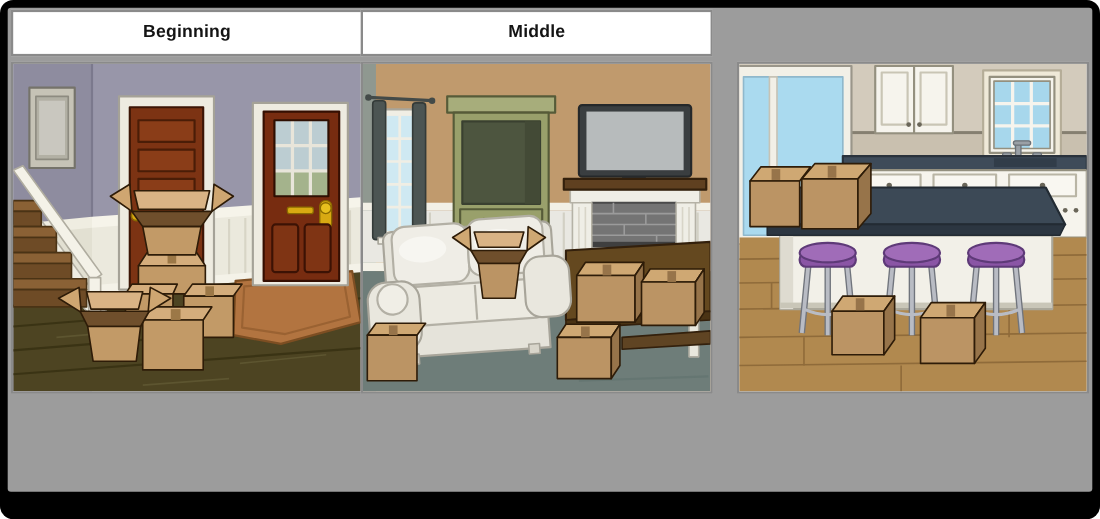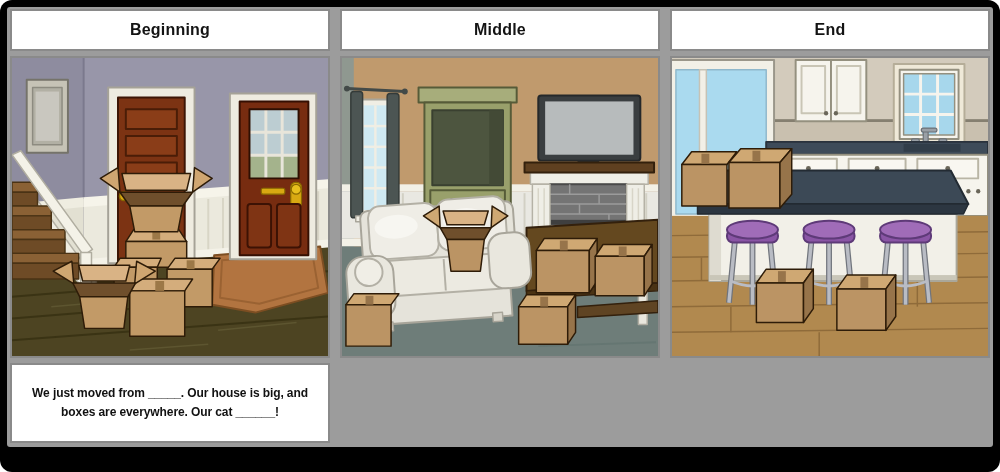--- a/index.html
+++ b/index.html
@@ -1,19 +1,19 @@
 <!DOCTYPE html>
 <html><head>
 <meta charset="utf-8">
 <style>
   html,body{margin:0;padding:0;background:#ffffff;font-family:"Liberation Sans",sans-serif;}
   .board{position:relative;width:1000px;height:472px;background:#000;border-radius:12px;overflow:hidden;}
   .frame{position:absolute;left:7px;top:7px;width:986px;height:440px;background:#9c9c9c;border-radius:3px;}
   .panel{position:absolute;top:0;width:320px;height:440px;padding-left:44px;}
-  .panel.p0{left:3px;} .panel.p1{left:333px;} .panel.p2{left:663px;}
+  .panel.p0{left:3px;} .panel.p1{left:321px;} .panel.p2{left:663px;}
   .cell{position:absolute;left:0;width:320px;background:#fff;border:2px solid #8a8a8a;box-sizing:border-box;}
   .title-cell{top:2px;height:42px;display:flex;align-items:center;justify-content:center;}
   .title-cell span{font-weight:bold;font-size:16px;color:#141414;letter-spacing:0.2px;}
   .image-cell{top:49px;height:302px;padding:0;overflow:hidden;background:#cfcfcf;}
   .image-cell svg{display:block;width:100%;height:100%;}
   .caption-cell{top:356px;height:80px;display:flex;align-items:center;justify-content:center;padding:4px 8px;}
   .caption-cell p{margin:0;font-weight:bold;font-size:12px;line-height:1.55;color:#111;text-align:center;letter-spacing:-0.1px;}
 </style>
 </head>
 <body>
@@ -140,23 +140,20 @@
 
             <g>
               <polygon points="63,229 42,216 61,206" fill="#cfa671"></polygon>
               <polygon points="125,229 146,216 127,206" fill="#cfa671"></polygon>
               <polygon points="72,226 116,226 120,210 68,210" fill="#d9b385"></polygon>
               <polygon points="62,228 126,228 118,242 69,242" fill="#6f4f2c"></polygon>
               <polygon points="69,242 118,242 114,274 74,274" fill="#c29a67"></polygon>
             </g>
           </g>
         </svg>
-      </div>
-      <div class="cell caption-cell">
-        <p>We just moved from _____. Our house is big, and boxes are everywhere. Our cat ______!</p>
       </div>
     </section>
 
     <section class="panel p1">
       <div class="cell title-cell">
         <span>Middle</span>
       </div>
       <div class="cell image-cell">
         <svg viewBox="0 0 322 302" preserveAspectRatio="none" stroke-linejoin="round">
 
@@ -295,23 +292,20 @@
               <rect x="180" y="252" width="50" height="38" fill="#bb9464"></rect>
               <polygon points="230,290 230,252 238,240 238,278" fill="#97744a"></polygon>
               <rect x="202" y="242" width="8" height="10" fill="#97744a" stroke="none"></rect>
             </g>
           </g>
         </svg>
       </div>
     </section>
 
     <section class="panel p2">
-      <div class="cell title-cell">
-        <span>End</span>
-      </div>
       <div class="cell image-cell">
         <svg viewBox="0 0 322 302" preserveAspectRatio="none" stroke-linejoin="round">
 
           <rect x="0" y="0" width="322" height="302" fill="#d3cbbc"></rect>
           <rect x="96" y="62" width="226" height="3" fill="#857f70"></rect>
           <rect x="96" y="65" width="226" height="20" fill="#c9c0af"></rect>
 
           <g>
             <rect x="-4" y="2" width="108" height="164" fill="#f2f0e7" stroke="#9a968a" stroke-width="2"></rect>
             <rect x="4" y="12" width="92" height="146" fill="#aadaef" stroke="#8fb8cc" stroke-width="1.5"></rect>

